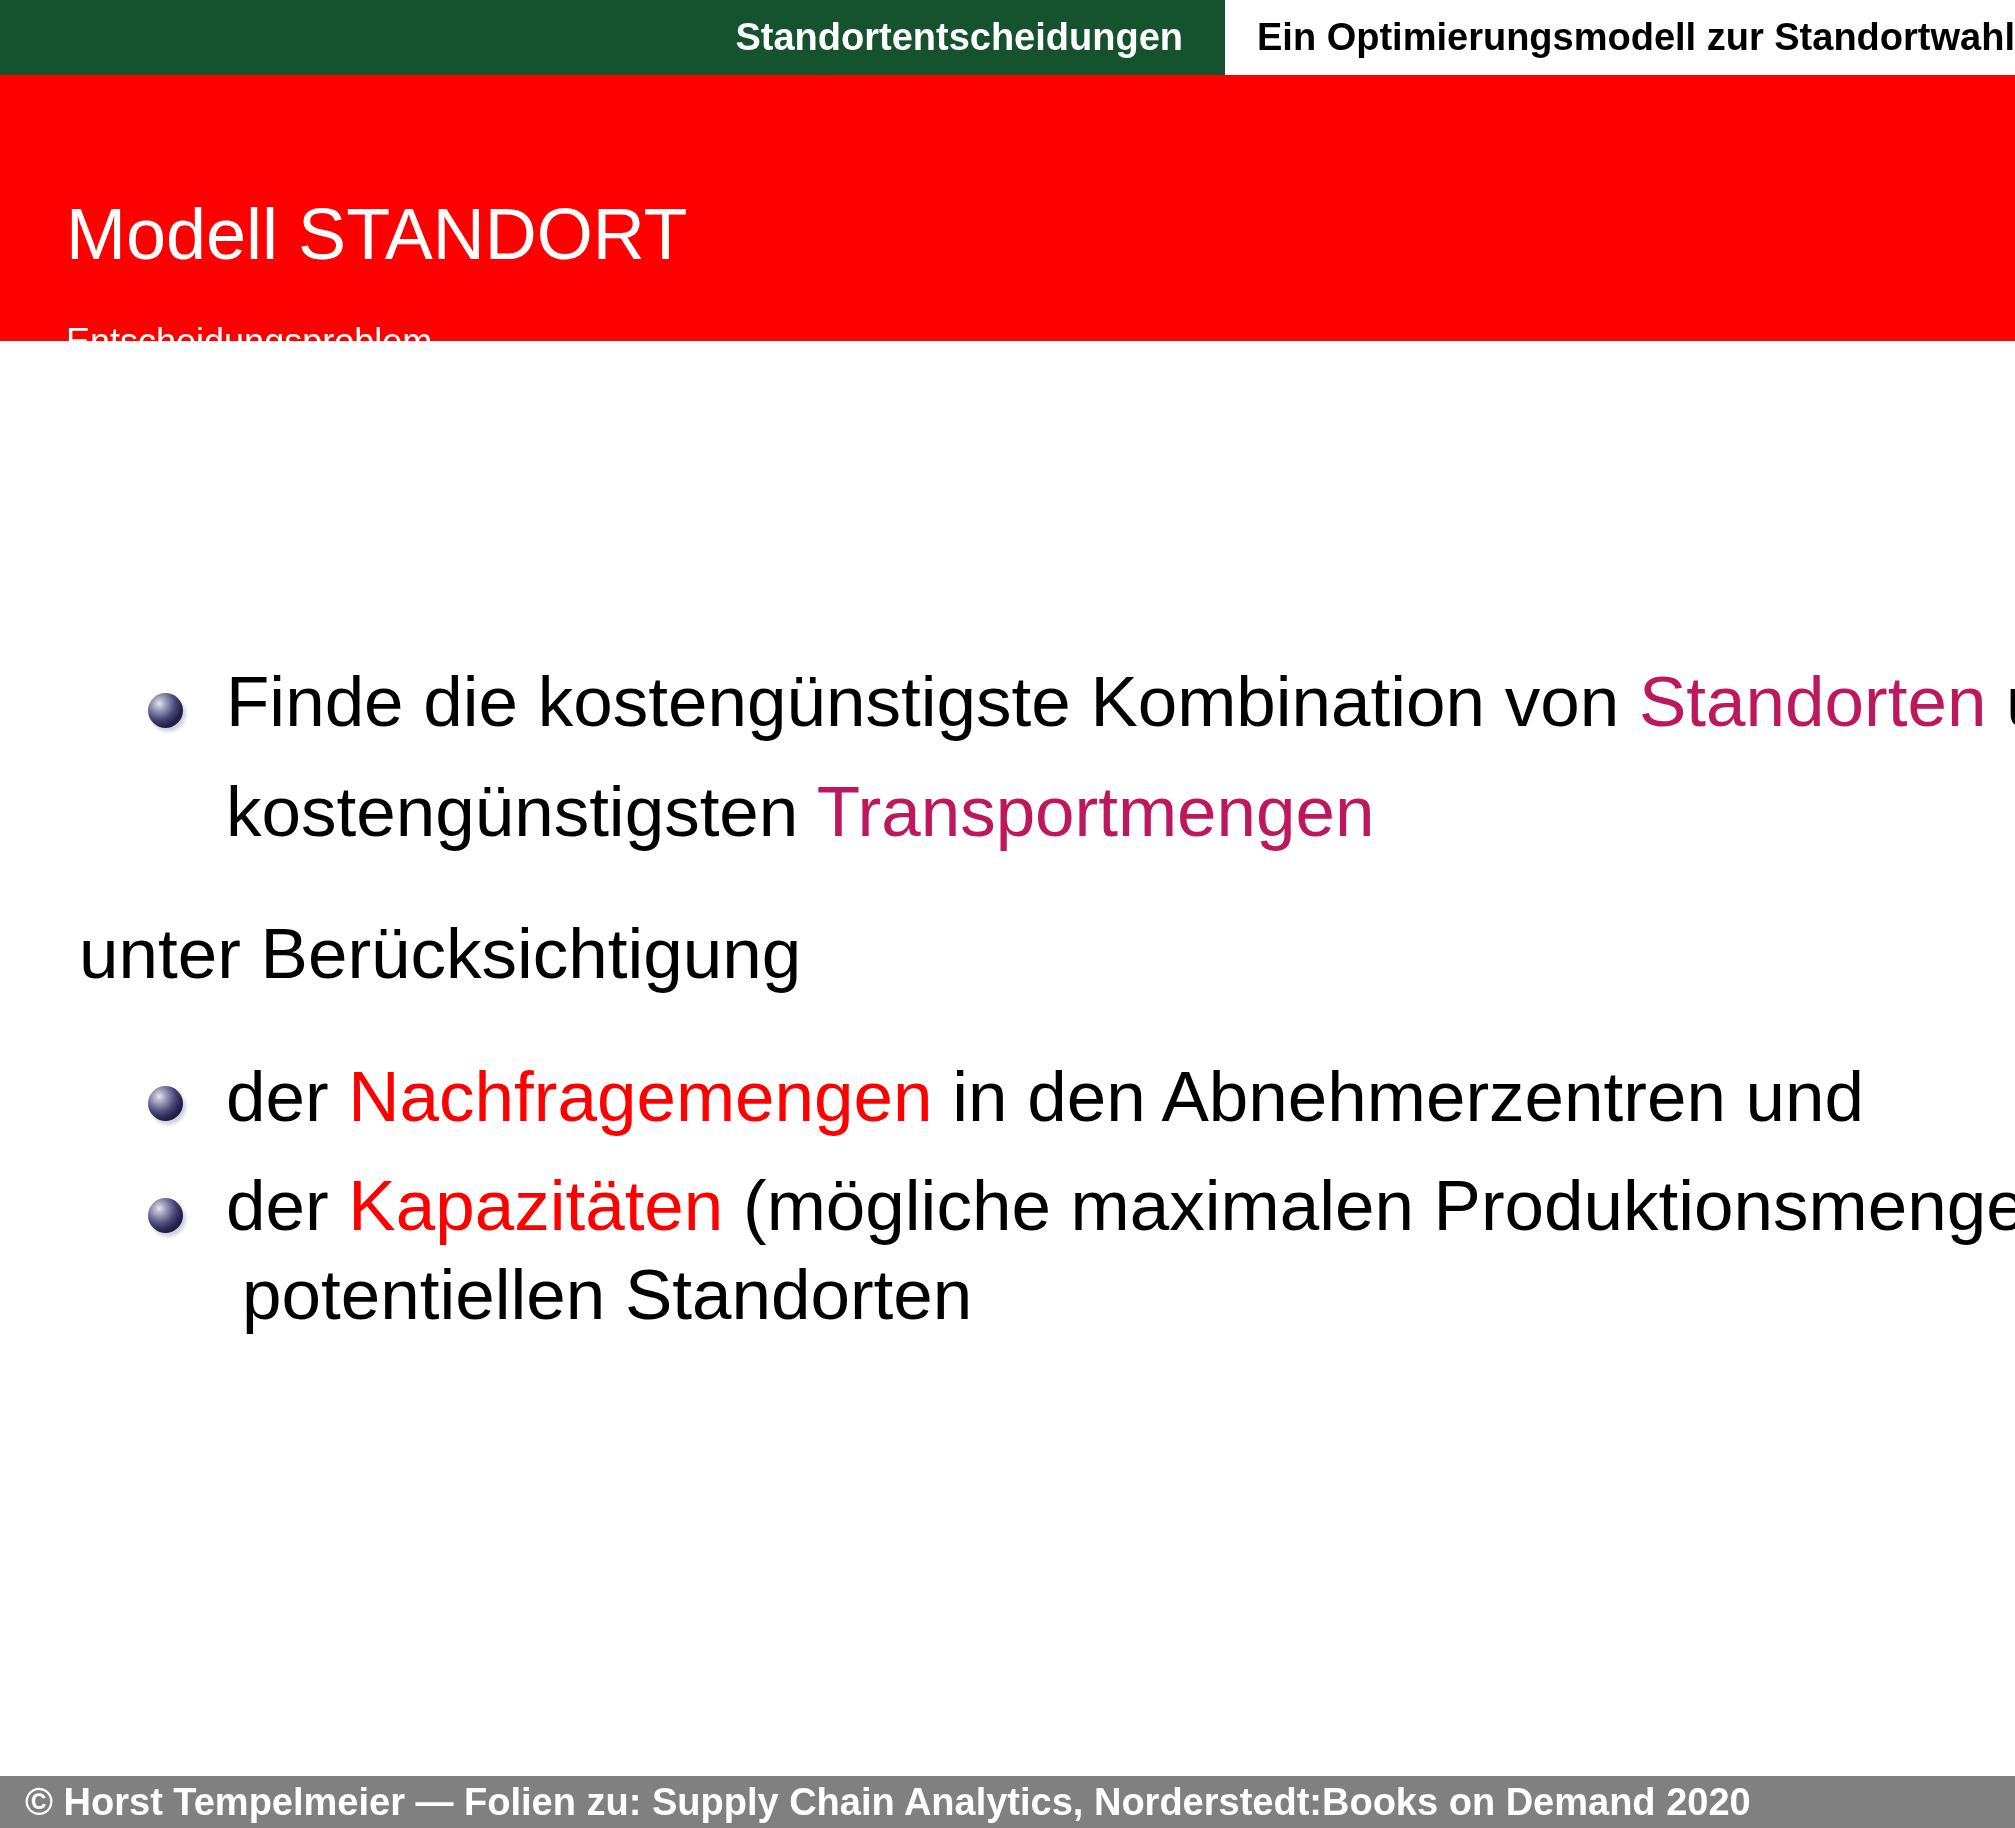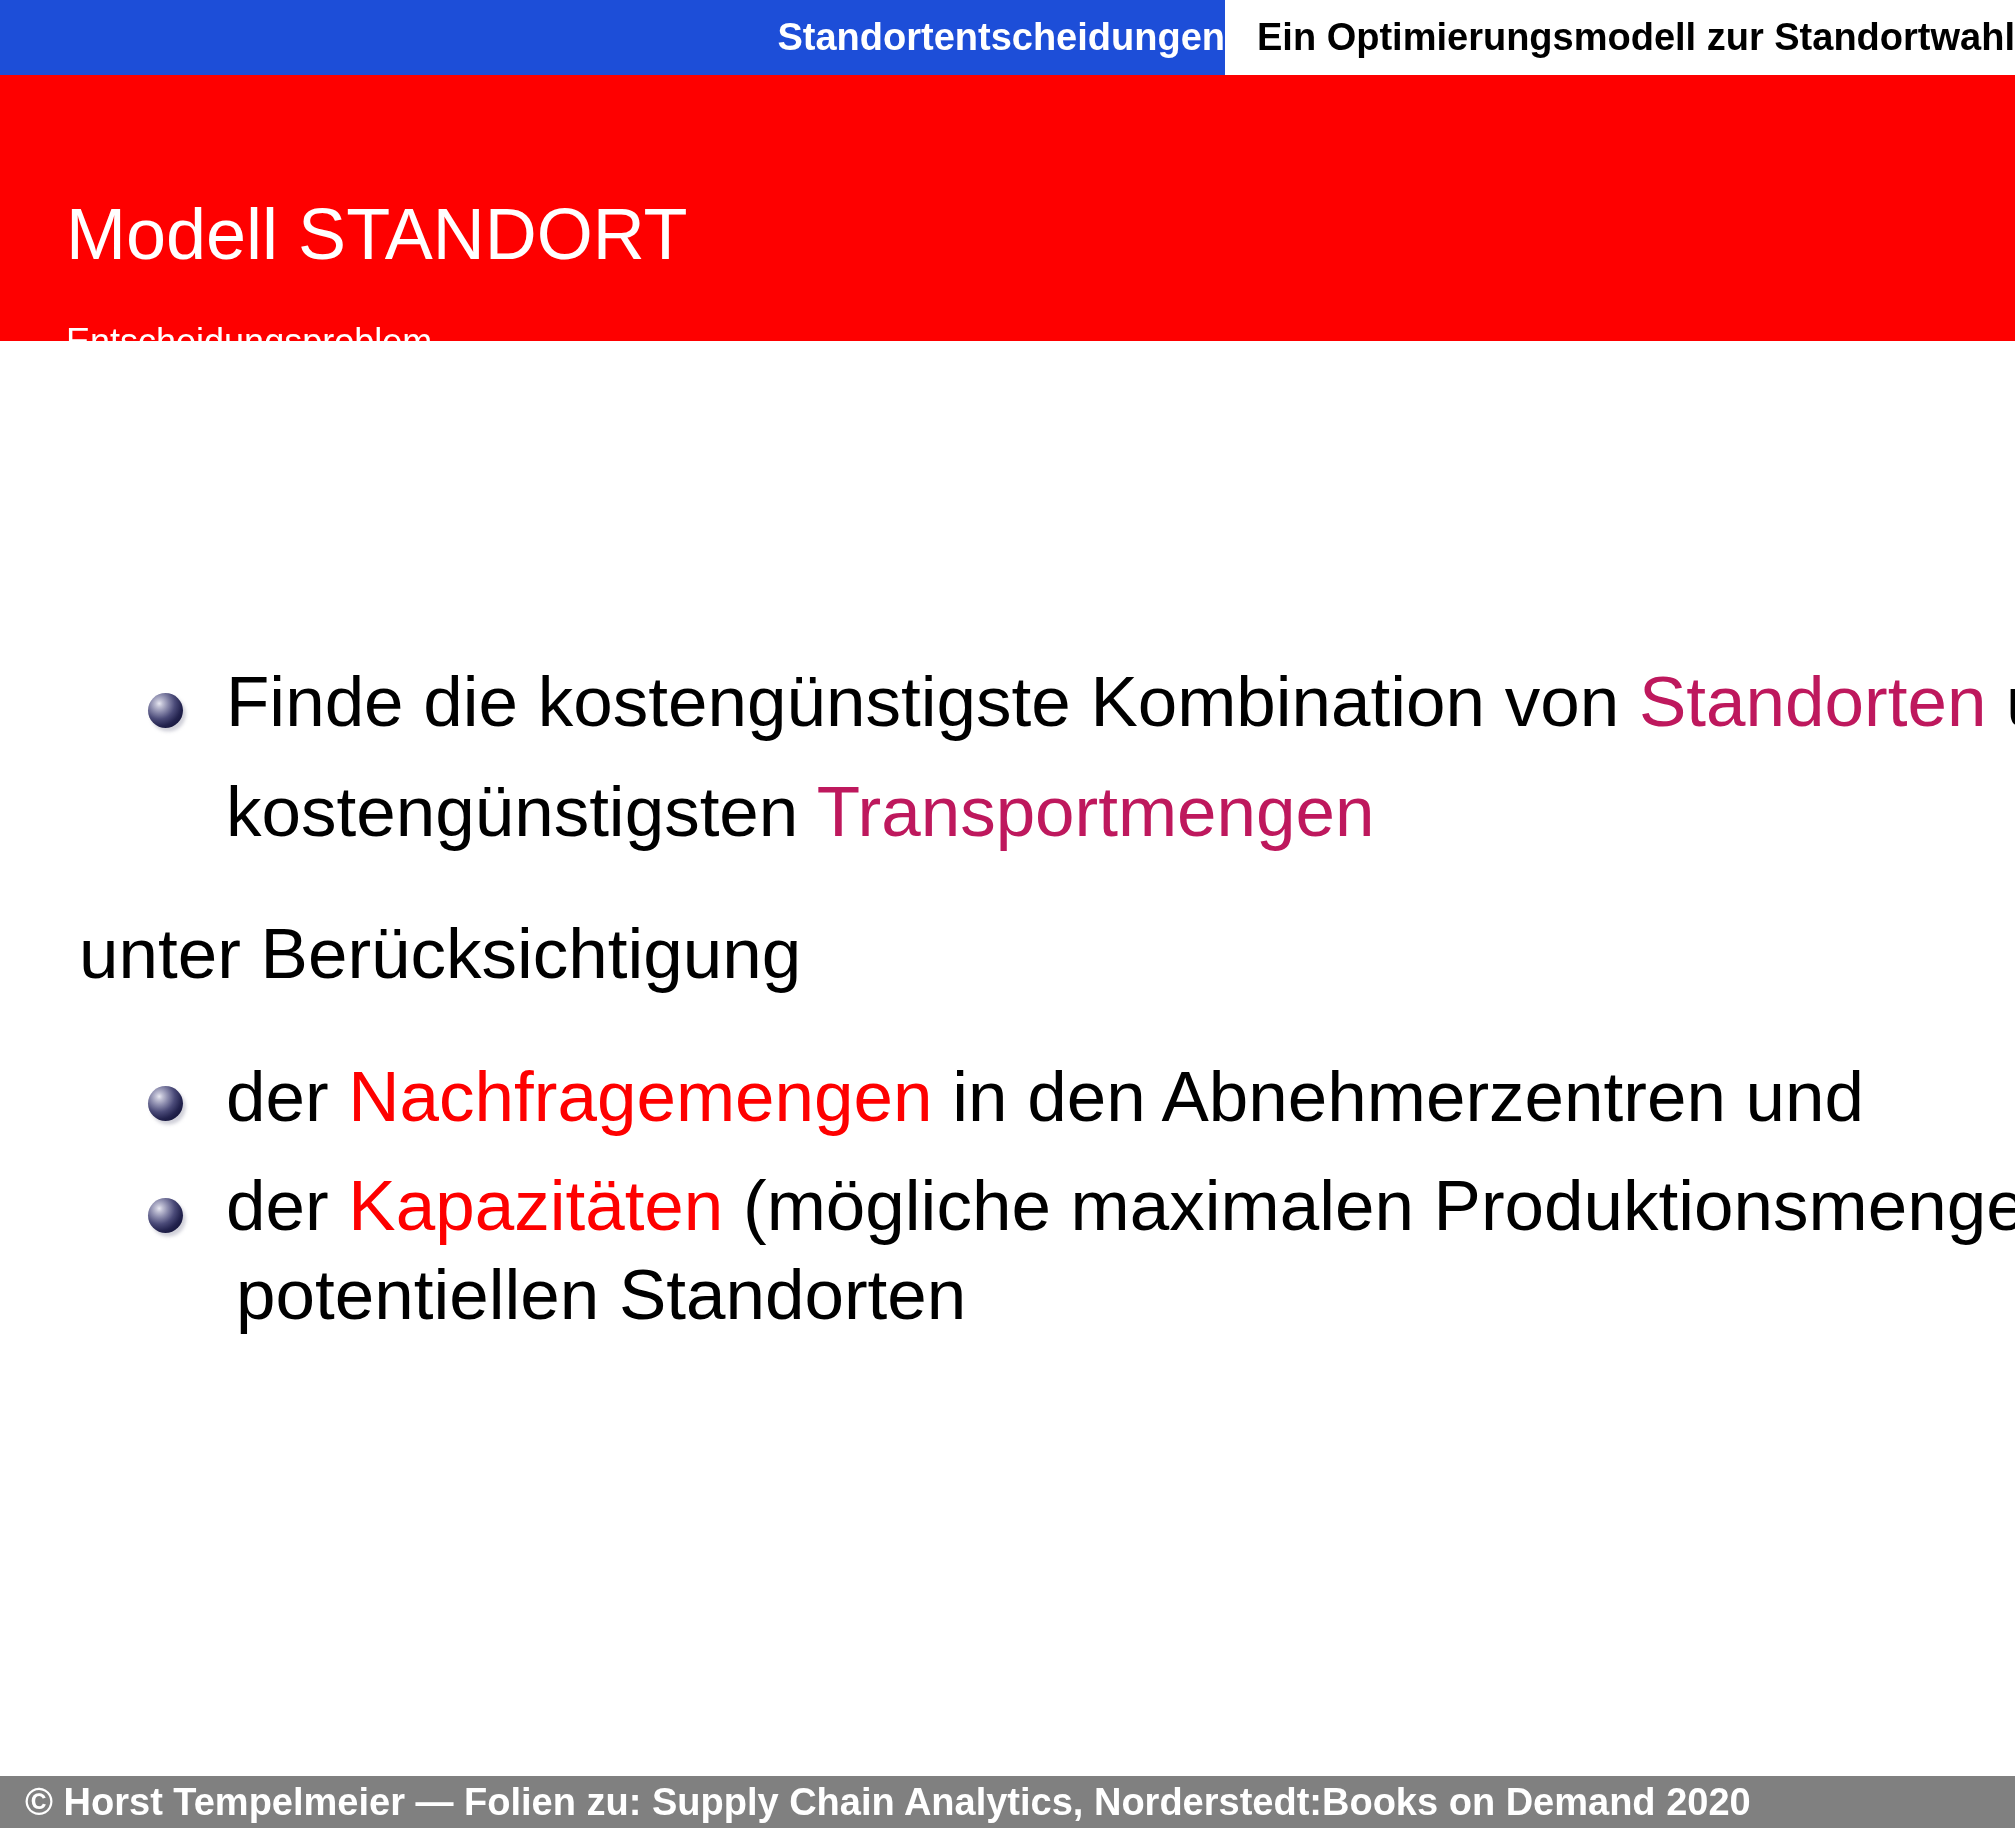--- a/index.html
+++ b/index.html
@@ -7,23 +7,23 @@
     position:relative;
     width:2437px;height:1828px;
     background:#ffffff;
     font-family:"Liberation Sans",sans-serif;
     overflow:hidden;
   }
   
   .topbar{position:absolute;left:0;top:0;width:2437px;height:75px;}
   .topbar-left{
     position:absolute;left:0;top:0;width:1225px;height:75px;
-    background:#1d4ed8;color:#ffffff;
+    background:#14532d;color:#ffffff;
     display:flex;align-items:center;justify-content:flex-end;
-    box-sizing:border-box;
+    padding-right:42px;box-sizing:border-box;
     font-size:38px;font-weight:700;
   }
   .topbar-right{
     position:absolute;left:1225px;top:0;width:1212px;height:75px;
     background:#ffffff;color:#000000;
     display:flex;align-items:center;justify-content:flex-start;
     padding-left:32px;box-sizing:border-box;
     font-size:38px;font-weight:700;
   }
   
@@ -85,21 +85,21 @@
   <div class="bodyline" style="left:226px;top:666px;"><span>Finde die kostengünstigste Kombination von </span><span class="blue">Standorten</span><span> und die</span></div>
   <div class="bodyline" style="left:226px;top:756px;margin-top:20px;"><span>kostengünstigsten </span><span class="blue">Transportmengen</span></div>
 
   <div class="bodyline" style="left:79px;top:918px;">unter Berücksichtigung</div>
 
   <span class="ball" style="left:148px;top:1086px;"></span>
   <div class="bodyline" style="left:226px;top:1061px;"><span>der </span><span class="red">Nachfragemengen</span><span> in den Abnehmerzentren und</span></div>
 
   <span class="ball" style="left:148px;top:1198px;"></span>
   <div class="bodyline" style="left:226px;top:1170px;"><span>der </span><span class="red">Kapazitäten</span><span> (mögliche maximalen Produktionsmengen) in den</span></div>
-  <div class="bodyline" style="left:236px;top:1259px;">potentiellen Standorten</div>
+  <div class="bodyline" style="left:242px;top:1259px;">potentiellen Standorten</div>
 
   <div class="footer">
     <span>© Horst Tempelmeier — Folien zu: Supply Chain Analytics, Norderstedt:Books on Demand 2020</span>
 
   </div>
 
 </div>
 
 
 </body></html>

